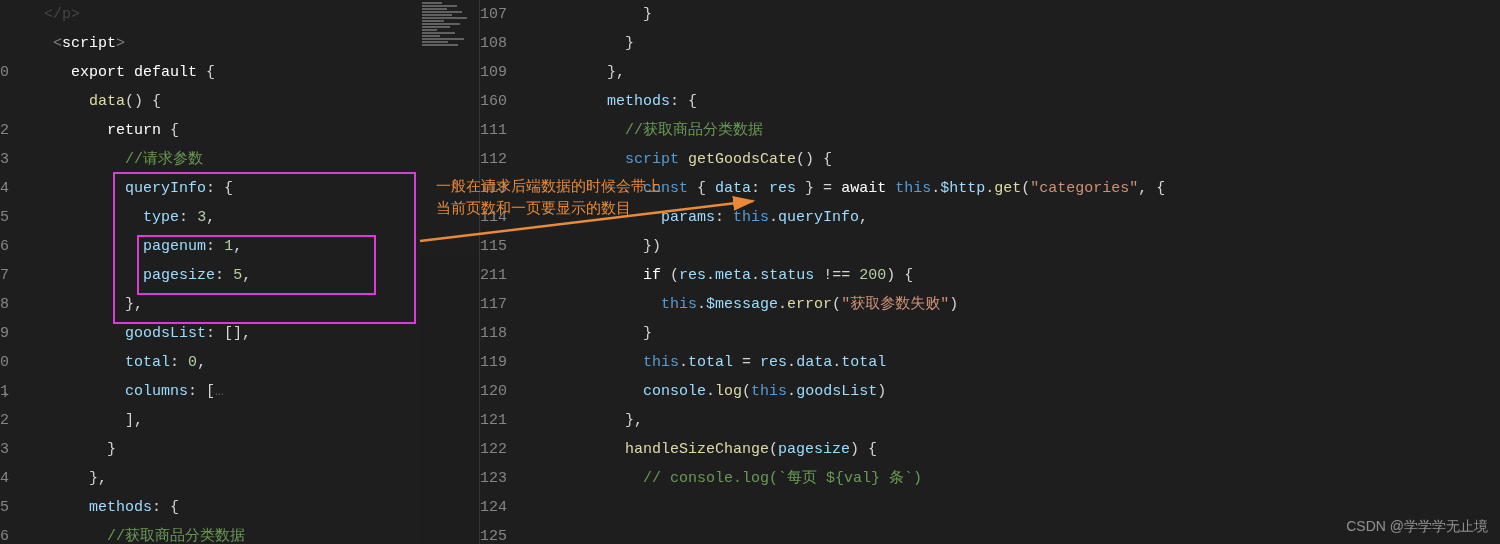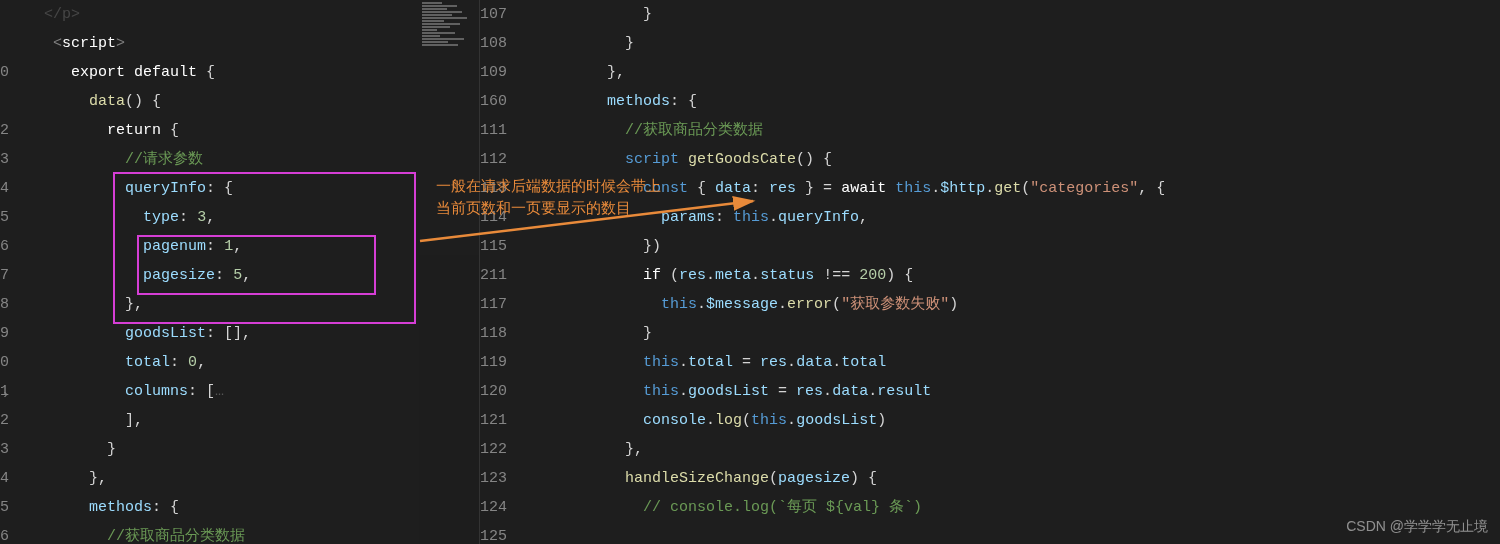--- a/index.html
+++ b/index.html
@@ -191,21 +191,20 @@
       <div class="code-line">        <span class="t-id">methods</span><span class="t-punc">: {</span></div>
       <div class="code-line">          <span class="t-com">//获取商品分类数据</span></div>
       <div class="code-line">          <span class="t-kw">script</span><span class="t-fn"> getGoodsCate</span><span class="t-punc">() {</span></div>
       <div class="code-line">            <span class="t-kw">const</span><span class="t-punc"> { </span><span class="t-id">data</span><span class="t-punc">: </span><span class="t-id">res</span><span class="t-punc"> } = </span><span class="t-key">await</span><span> </span><span class="t-kw">this</span><span class="t-punc">.</span><span class="t-id">$http</span><span class="t-punc">.</span><span class="t-fn">get</span><span class="t-punc">(</span><span class="t-str">"categories"</span><span class="t-punc">, {</span></div>
       <div class="code-line">              <span class="t-id">params</span><span class="t-punc">: </span><span class="t-kw">this</span><span class="t-punc">.</span><span class="t-id">queryInfo</span><span class="t-punc">,</span></div>
       <div class="code-line">            <span class="t-punc">})</span></div>
       <div class="code-line">            <span class="t-key">if</span><span class="t-punc"> (</span><span class="t-id">res</span><span class="t-punc">.</span><span class="t-id">meta</span><span class="t-punc">.</span><span class="t-id">status</span><span class="t-punc"> !== </span><span class="t-num">200</span><span class="t-punc">) {</span></div>
       <div class="code-line">              <span class="t-kw">this</span><span class="t-punc">.</span><span class="t-id">$message</span><span class="t-punc">.</span><span class="t-fn">error</span><span class="t-punc">(</span><span class="t-str">"获取参数失败"</span><span class="t-punc">)</span></div>
       <div class="code-line">            <span class="t-punc">}</span></div>
       <div class="code-line">            <span class="t-kw">this</span><span class="t-punc">.</span><span class="t-id">total</span><span class="t-punc"> = </span><span class="t-id">res</span><span class="t-punc">.</span><span class="t-id">data</span><span class="t-punc">.</span><span class="t-id">total</span></div>
-      <div class="code-line">            <span class="t-kw">this</span><span class="t-punc">.</span><span class="t-id">goodsList</span><span class="t-punc"> = </span><span class="t-id">res</span><span class="t-punc">.</span><span class="t-id">data</span><span class="t-punc">.</span><span class="t-id">result</span></div>
       <div class="code-line">            <span class="t-id">console</span><span class="t-punc">.</span><span class="t-fn">log</span><span class="t-punc">(</span><span class="t-kw">this</span><span class="t-punc">.</span><span class="t-id">goodsList</span><span class="t-punc">)</span></div>
       <div class="code-line">          <span class="t-punc">},</span></div>
       <div class="code-line">          <span class="t-fn">handleSizeChange</span><span class="t-punc">(</span><span class="t-id">pagesize</span><span class="t-punc">) {</span></div>
       <div class="code-line">            <span class="t-com">// console.log(`每页 ${val} 条`)</span></div>
 
     </div>
   </div>
 </div>
 
 <div class="box-outer" style="left:113px; top:172px; width:303px; height:152px;"></div>

